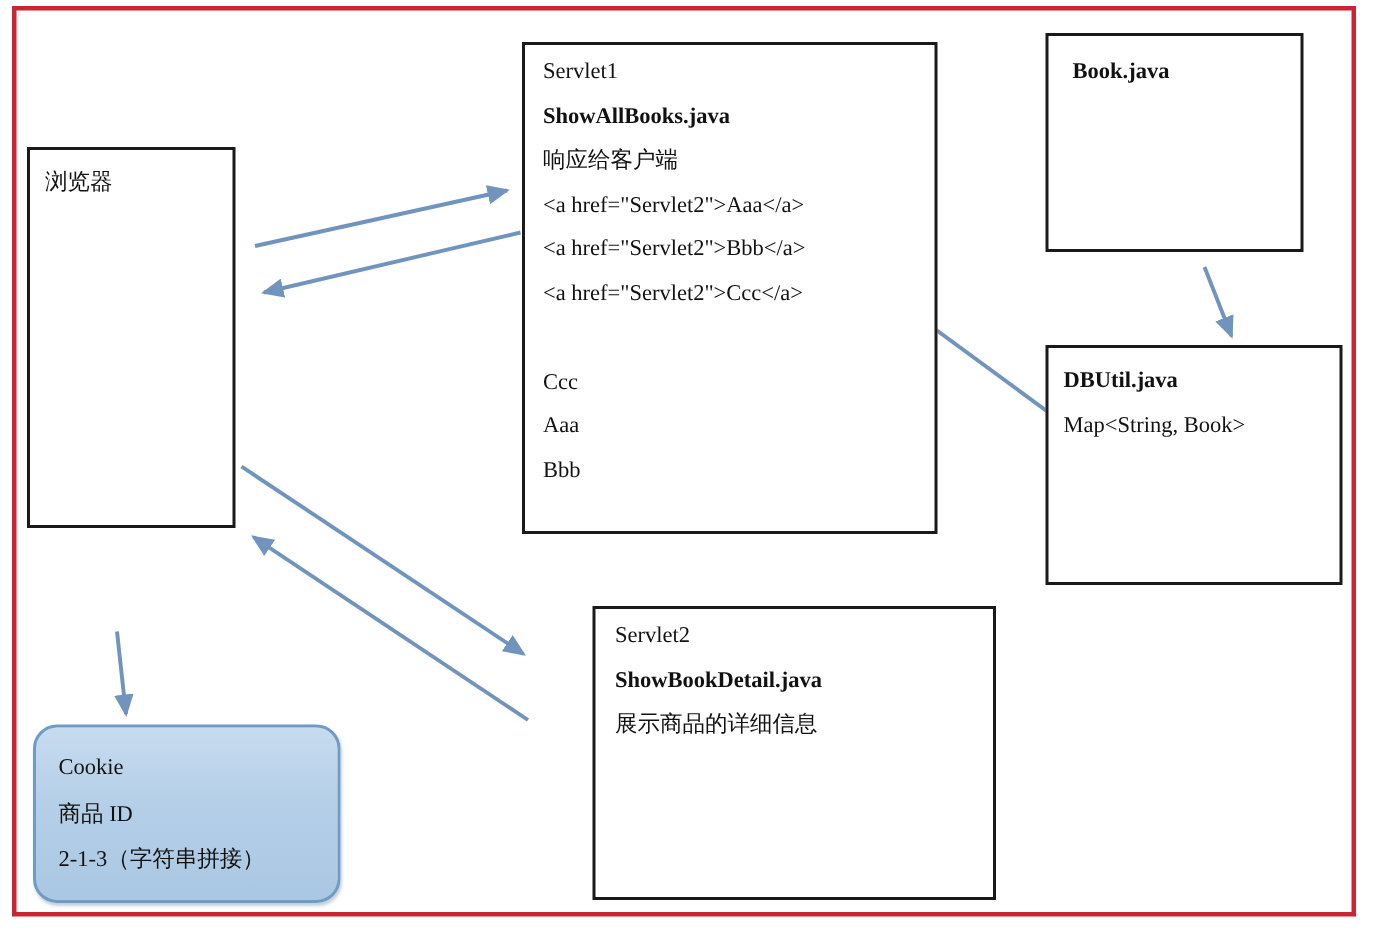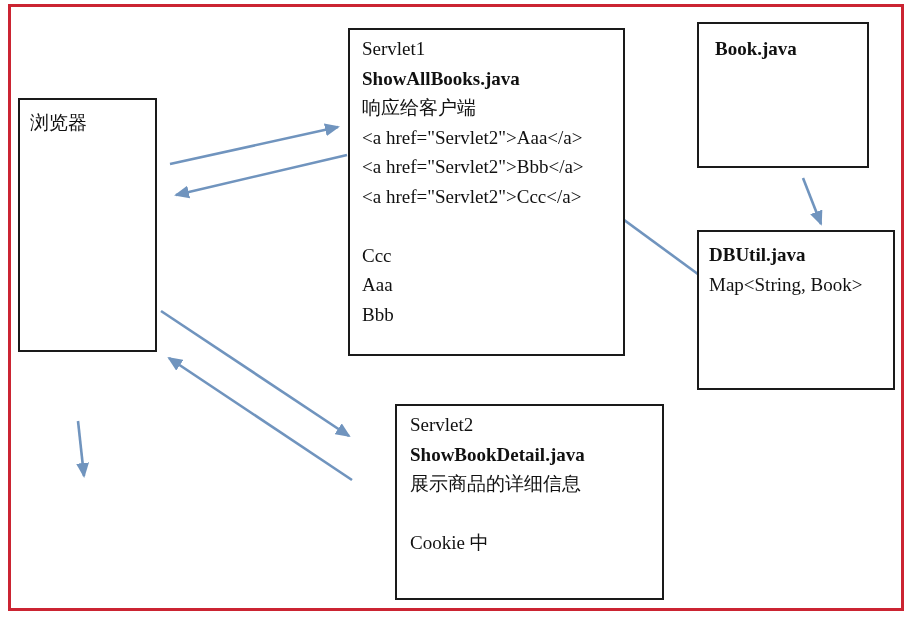--- a/index.html
+++ b/index.html
@@ -31,21 +31,21 @@
     width: 916px;
     height: 623px;
     pointer-events: none;
   }
   .box {
     position: absolute;
     box-sizing: border-box;
     border: 2px solid #1a1a1a;
     background: #ffffff;
     color: #111111;
-    font-size: 19px;
+    font-size: 15px;
     line-height: 29.5px;
   }
   .box .line { white-space: nowrap; }
   .box .line.bold { font-weight: bold; }
 
   .box-browser  { left: 18px;  top: 98px;  width: 139px; height: 254px; padding: 8px 10px; }
   .box-servlet1 { left: 348px; top: 28px;  width: 277px; height: 328px; padding: 4px 12px; }
   .box-book     { left: 697px; top: 22px;  width: 172px; height: 146px; padding: 10px 16px; }
   .box-dbutil   { left: 697px; top: 230px; width: 198px; height: 160px; padding: 8px 10px; }
   .box-servlet2 { left: 353px; top: 404px; width: 269px; height: 196px; padding: 4px 13px; margin-left: 42px; }
@@ -102,16 +102,20 @@
     </div>
   <div class="box box-dbutil" id="box-dbutil">
       <div class="line bold">DBUtil.java</div>
       <div class="line">Map&lt;String, Book&gt;</div>
     </div>
   <div class="box box-servlet2" id="box-servlet2">
       <div class="line">Servlet2</div>
       <div class="line bold">ShowBookDetail.java</div>
       <div class="line">展示商品的详细信息</div>
       <div class="line">&nbsp;</div>
-      <div class="line">Cookie 中</div>
+    </div>
+  <div class="box box-cookie" id="box-cookie">
+      <div class="line">Cookie</div>
+      <div class="line">商品 ID</div>
+      <div class="line">2-1-3（字符串拼接）</div>
     </div>
 
 </div>
 
 </body></html>

